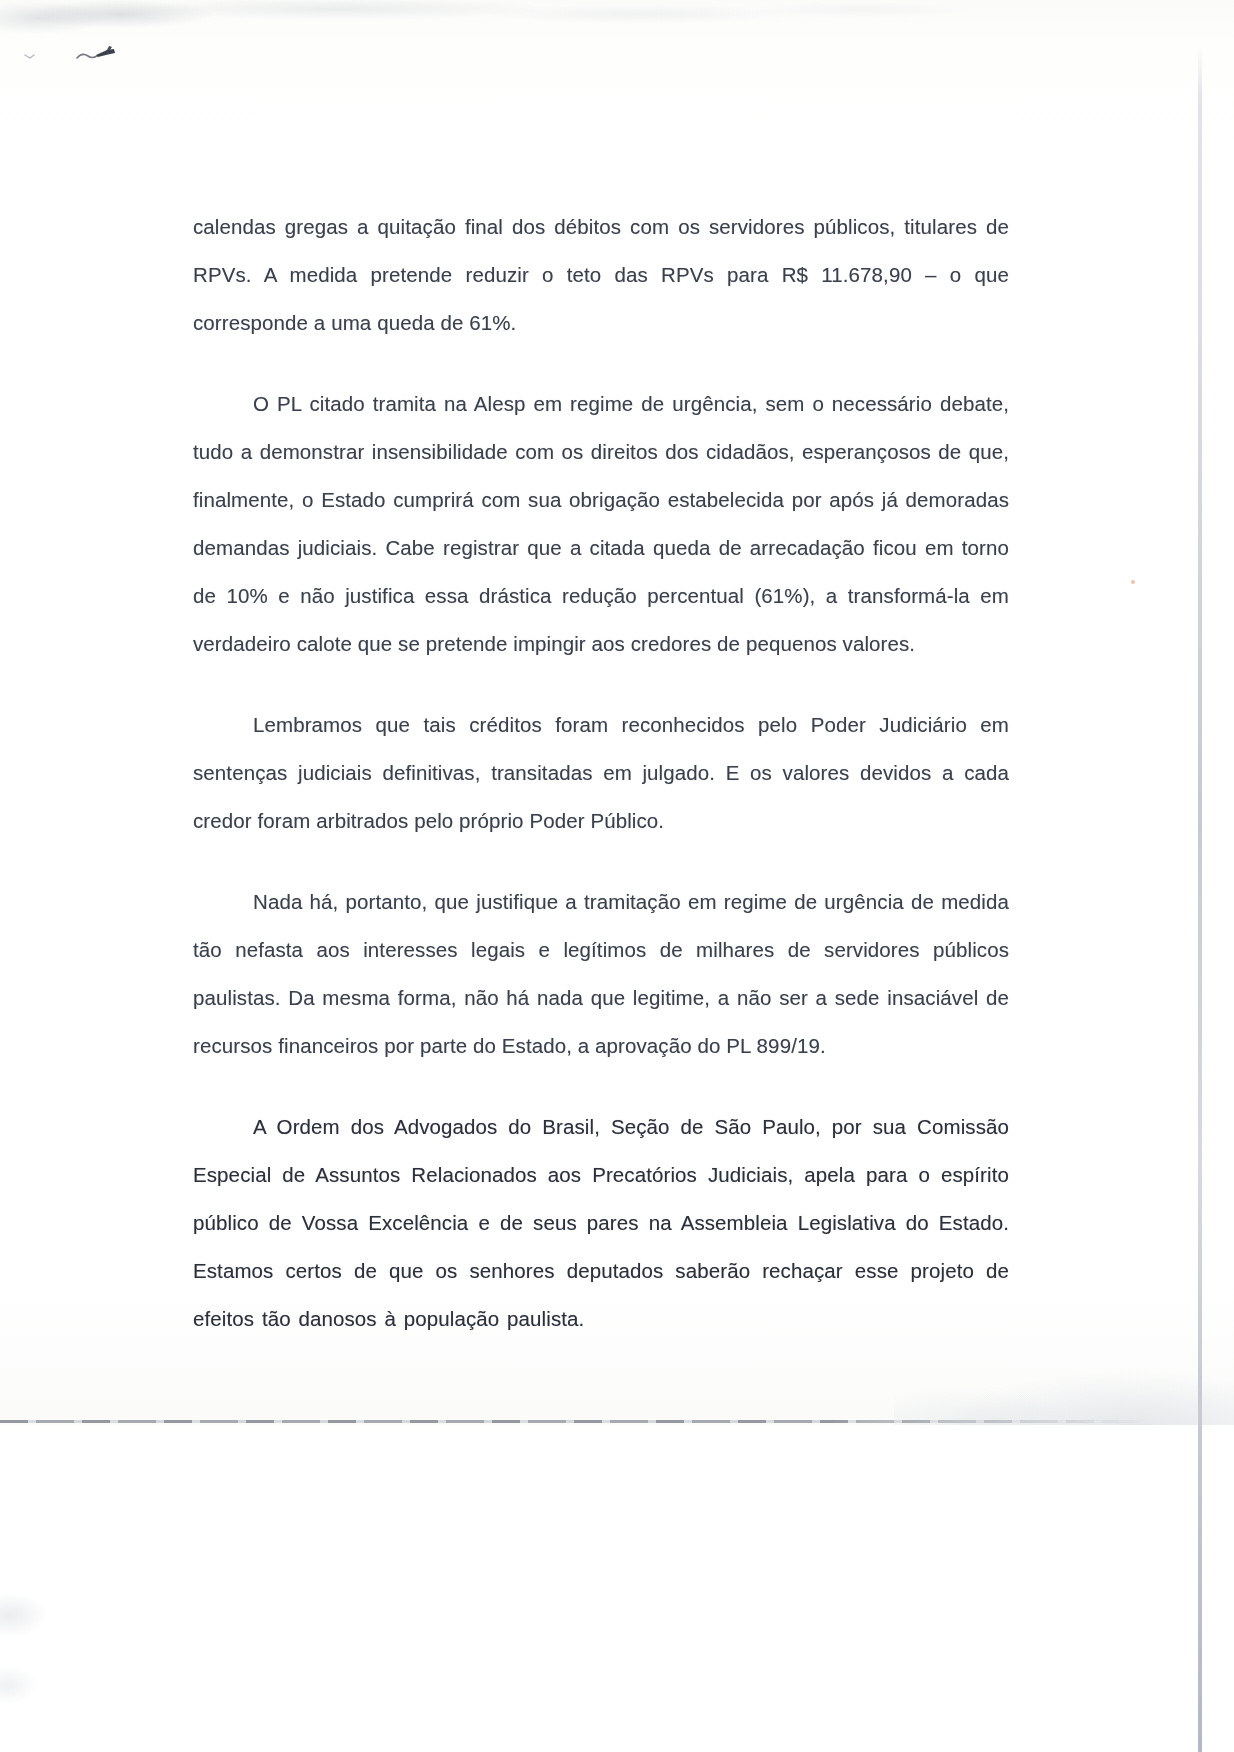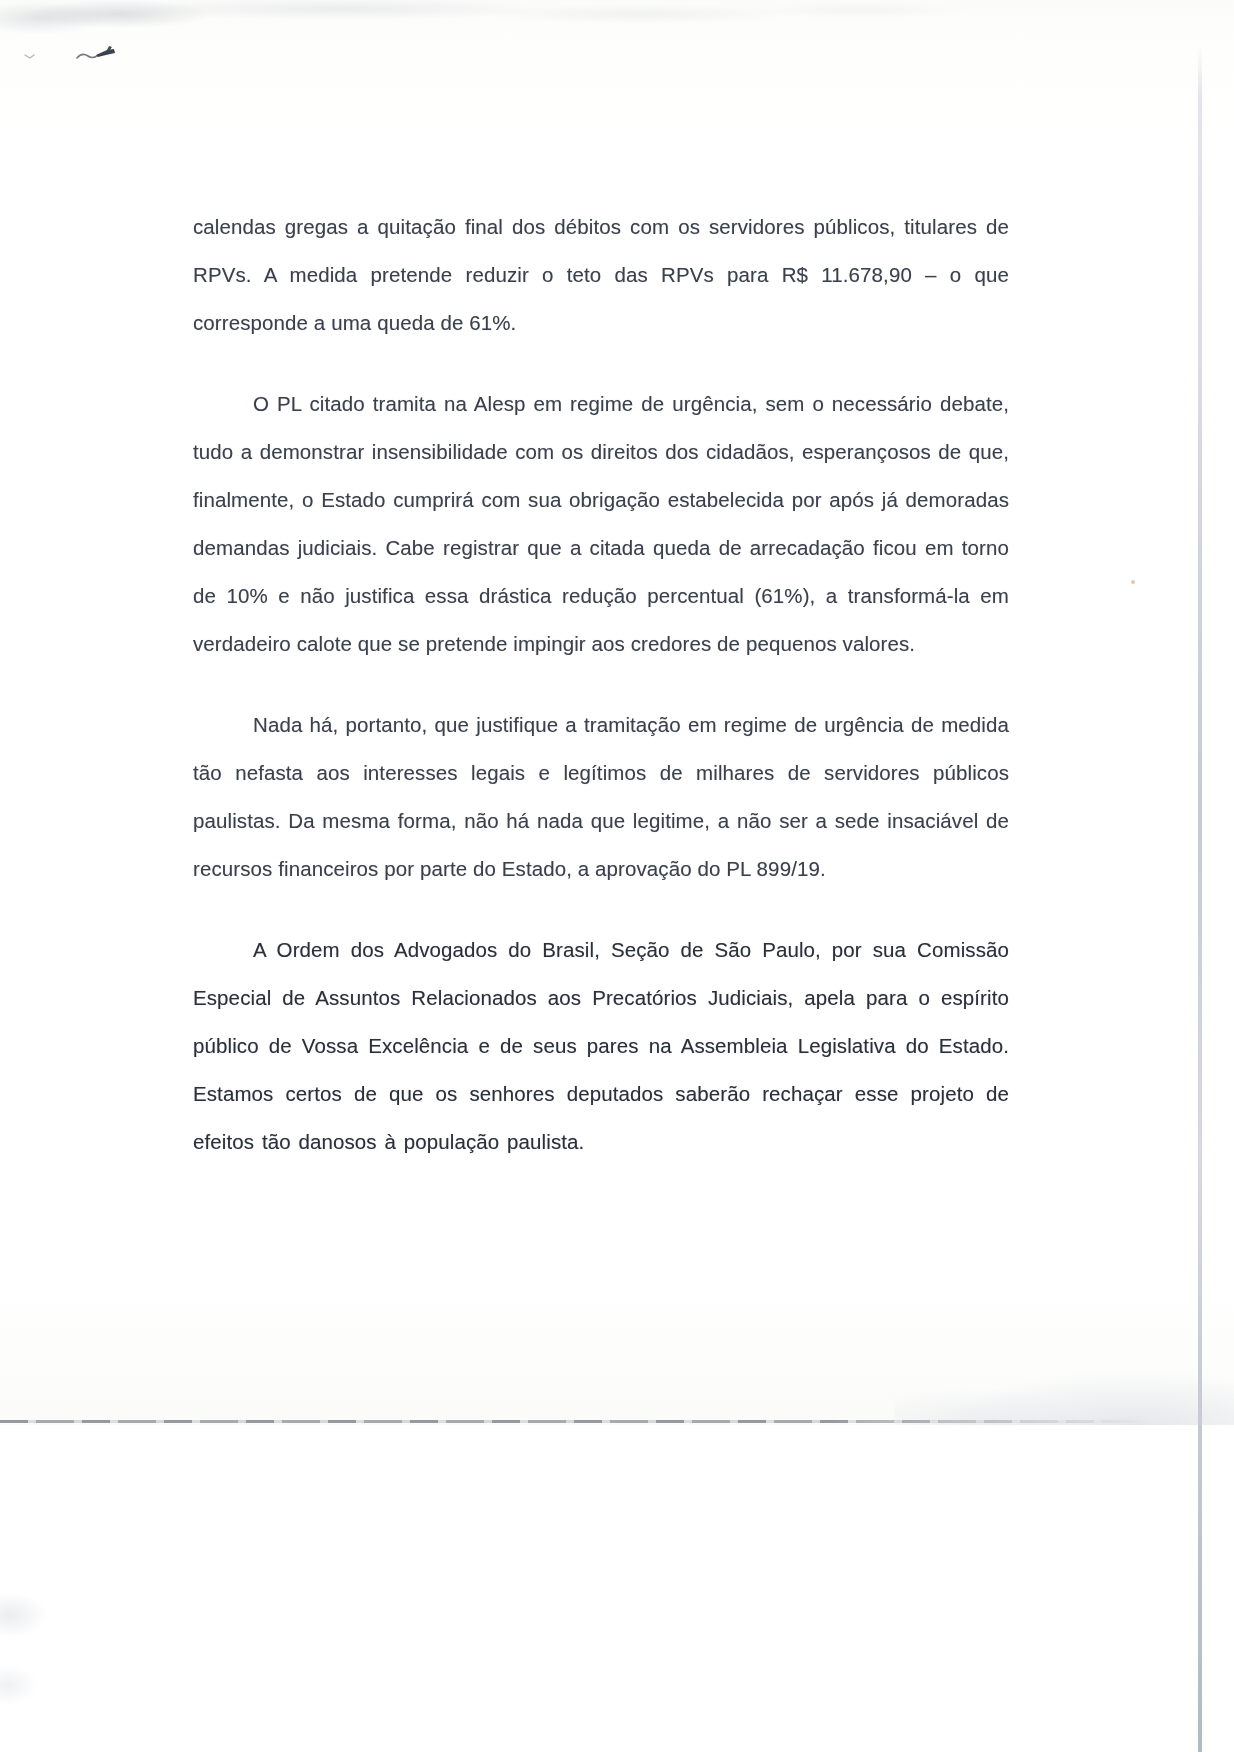--- a/index.html
+++ b/index.html
@@ -105,17 +105,18 @@
 
   <div class="scan-vline"></div>
   <div class="scan-bottom-right"></div>
   <div class="scan-bottom-left"></div>
   <div class="scan-bottom-edge"></div>
   <div class="speck-orange"></div>
 
   <div class="text-block">
     <p class="para">calendas gregas a quitação final dos débitos com os servidores públicos, titulares de RPVs. A medida pretende reduzir o teto das RPVs para R$ 11.678,90 – o que corresponde a uma queda de 61%.</p>
     <p class="para indent">O PL citado tramita na Alesp em regime de urgência, sem o necessário debate, tudo a demonstrar insensibilidade com os direitos dos cidadãos, esperançosos de que, finalmente, o Estado cumprirá com sua obrigação estabelecida por após já demoradas demandas judiciais. Cabe registrar que a citada queda de arrecadação ficou em torno de 10% e não justifica essa drástica redução percentual (61%), a transformá-la em verdadeiro calote que se pretende impingir aos credores de pequenos valores.</p>
+    <p class="para indent">Lembramos que tais créditos foram reconhecidos pelo Poder Judiciário em sentenças judiciais definitivas, transitadas em julgado. E os valores devidos a cada credor foram arbitrados pelo próprio Poder Público.</p>
     <p class="para indent">Nada há, portanto, que justifique a tramitação em regime de urgência de medida tão nefasta aos interesses legais e legítimos de milhares de servidores públicos paulistas. Da mesma forma, não há nada que legitime, a não ser a sede insaciável de recursos financeiros por parte do Estado, a aprovação do PL 899/19.</p>
     <p class="para indent bold">A Ordem dos Advogados do Brasil, Seção de São Paulo, por sua Comissão Especial de Assuntos Relacionados aos Precatórios Judiciais, apela para o espírito público de Vossa Excelência e de seus pares na Assembleia Legislativa do Estado. Estamos certos de que os senhores deputados saberão rechaçar esse projeto de efeitos tão danosos à população paulista.</p>
   </div>
 
 </div>
 
 </body></html>

